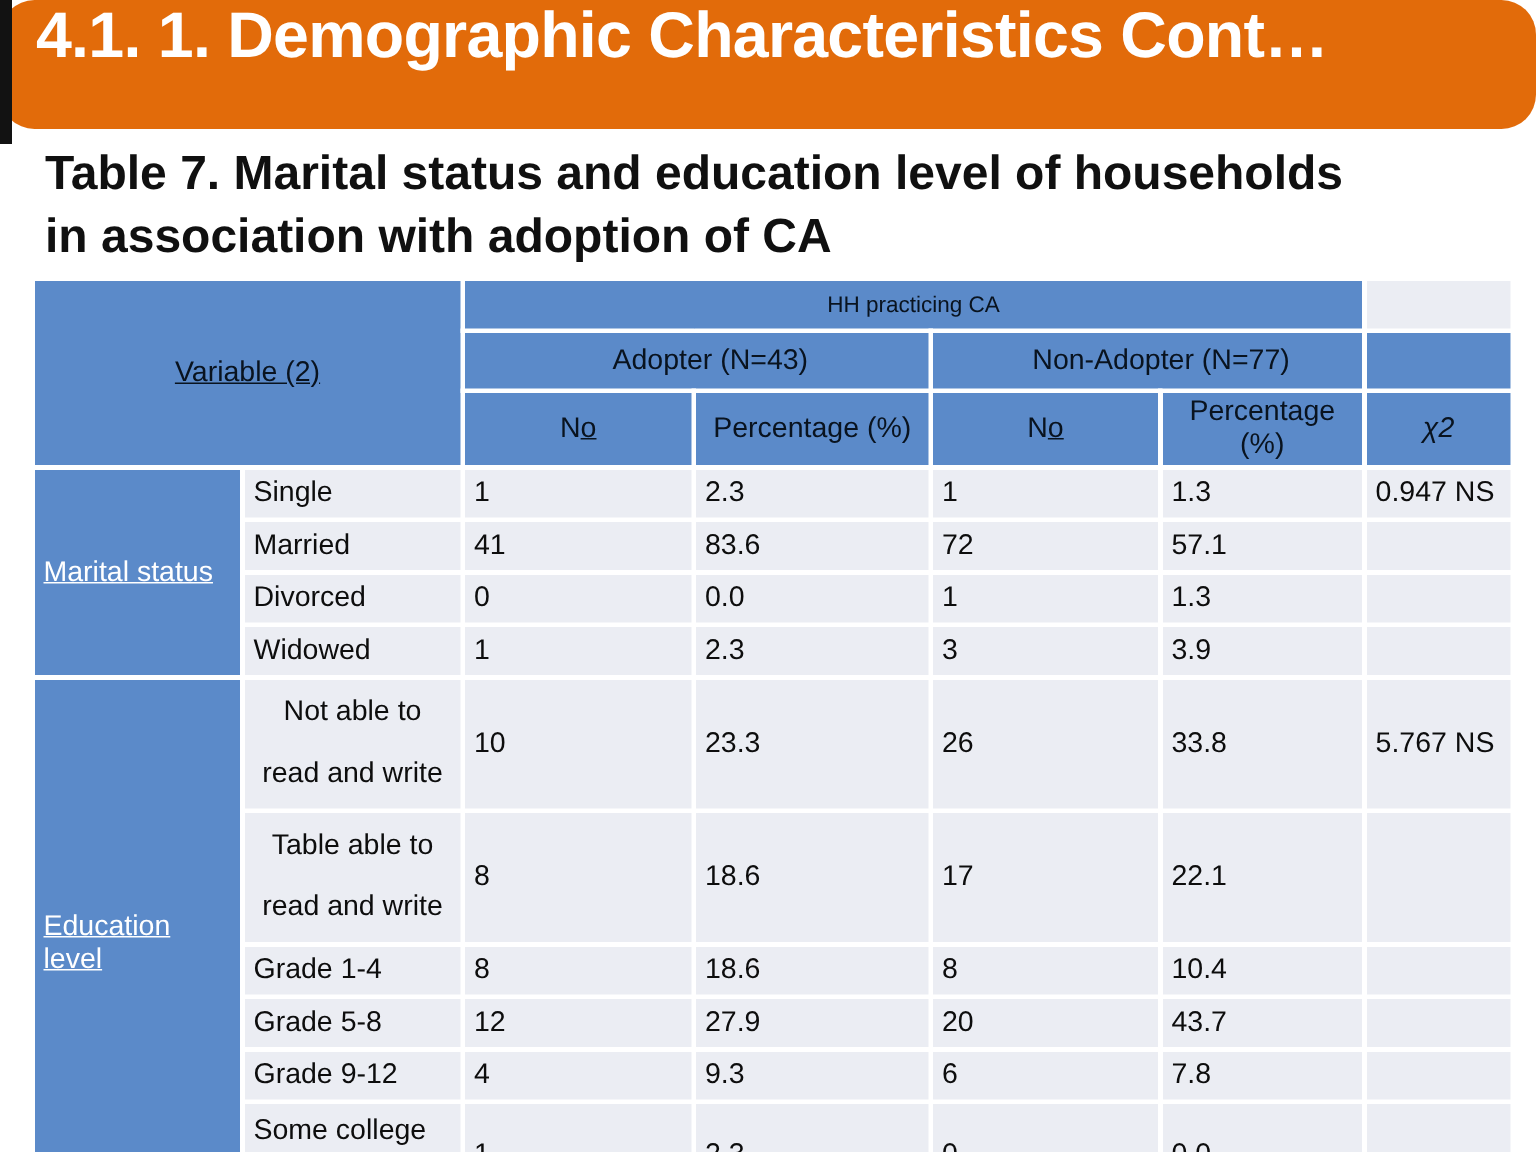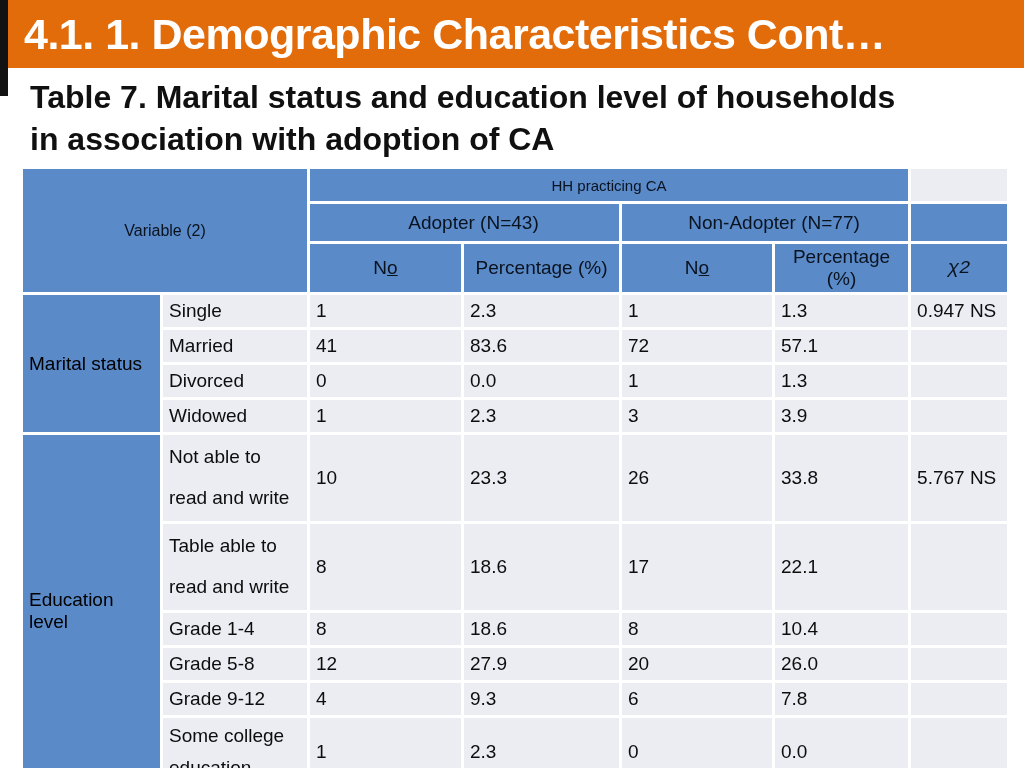--- a/index.html
+++ b/index.html
@@ -5,24 +5,25 @@
   html, body {
     margin: 0; padding: 0;
     width: 1024px; height: 768px;
     overflow: hidden;
     background: #ffffff;
     font-family: "Liberation Sans", sans-serif;
     color: #0d0d0d;
   }
   .banner {
     position: relative;
-    height: 68px;
+    height: 86px;
     background: var(--orange, #E26B0A);
     display: flex;
-    align-items: center;
+    align-items: flex-start;
+    border-radius: 23px;
   }
   .banner-edge {
     position: absolute;
     left: 0; top: 0;
     width: 8px; height: 96px;
     background: #121212;
   }
   .banner-title {
     color: #ffffff;
     font-size: 43px;
@@ -55,32 +56,33 @@
   .c0 { width: 140px; } .c1 { width: 147px; } .c2 { width: 154px; }
   .c3 { width: 158px; } .c4 { width: 153px; } .c5 { width: 136px; }
   .c6 { width: 99px; }
   td.hdr  { background: var(--blue, #5B8AC9); text-align: center; color: #09131f; }
   td.body { background: var(--cell, #EBEDF3); text-align: left; }
   td.ghost { background: var(--cell, #EBEDF3); }
   td.group {
     background: var(--blue, #5B8AC9);
     text-align: left;
     padding-left: 4px;
-    color: #000000;
+    color: #ffffff;
+    text-decoration: underline;
   }
   tr.hrowA td { height: 28px; font-size: 15px; margin-left: 40px; }
   tr.hrowB td { height: 33px; padding-left: 24px; }
   tr.hrowC td { height: 37px; }
   tr.row-short  { height: 35px; }
   tr.row-tall   { height: 82px; }
-  tr.row-tall td.cell-label { line-height: 2.15; }
+  tr.row-tall td.cell-label { line-height: 2.15; text-align: center; }
   tr.row-med    { height: 56px; }
   tr.row-med td.cell-label { line-height: 1.7; }
   td.cell-chi { vertical-align: top; padding-top: 5px; }
-  .chi-sym { font-family: Liberation Mono, monospace; font-style: italic; }
+  .chi-sym { font-family: Liberation Sans, sans-serif; font-style: italic; }
 </style>
 </head>
 <body>
 
 <div class="banner">
   <div class="banner-edge"></div>
   <div class="banner-title">4.1. 1. Demographic Characteristics Cont…</div>
 </div>
 
 <div class="slide-title">Table 7. Marital status and education level of households in association with adoption of CA</div>
@@ -90,21 +92,21 @@
     <col class="c0">
       <col class="c1">
       <col class="c2">
       <col class="c3">
     <col class="c4">
       <col class="c5">
       <col class="c6">
   </colgroup>
   <tbody>
     <tr class="hrowA">
-      <td class="hdr" colspan="2" rowspan="3" style="font-size:16px;">Variable (2)</td>
+      <td class="hdr" colspan="2" rowspan="3" style="font-size:19px;text-decoration:underline;">Variable (2)</td>
       <td class="hdr" colspan="4">HH practicing CA</td>
       <td class="ghost"></td>
     </tr>
     <tr class="hrowB">
       <td class="hdr" colspan="2">Adopter (N=43)</td>
       <td class="hdr" colspan="2">Non-Adopter (N=77)</td>
       <td class="hdr"></td>
     </tr>
     <tr class="hrowC">
       <td class="hdr">N<u>o</u></td>
@@ -171,21 +173,21 @@
         <td class="body cell-value">18.6</td>
         <td class="body cell-value">8</td>
         <td class="body cell-value">10.4</td>
         <td class="body cell-chi"></td>
       </tr>
       <tr class="row-short">
         <td class="body cell-label">Grade 5-8</td>
         <td class="body cell-value">12</td>
         <td class="body cell-value">27.9</td>
         <td class="body cell-value">20</td>
-        <td class="body cell-value">26.0</td>
+        <td class="body cell-value">43.7</td>
         <td class="body cell-chi"></td>
       </tr>
       <tr class="row-short">
         <td class="body cell-label">Grade 9-12</td>
         <td class="body cell-value">4</td>
         <td class="body cell-value">9.3</td>
         <td class="body cell-value">6</td>
         <td class="body cell-value">7.8</td>
         <td class="body cell-chi"></td>
       </tr>

